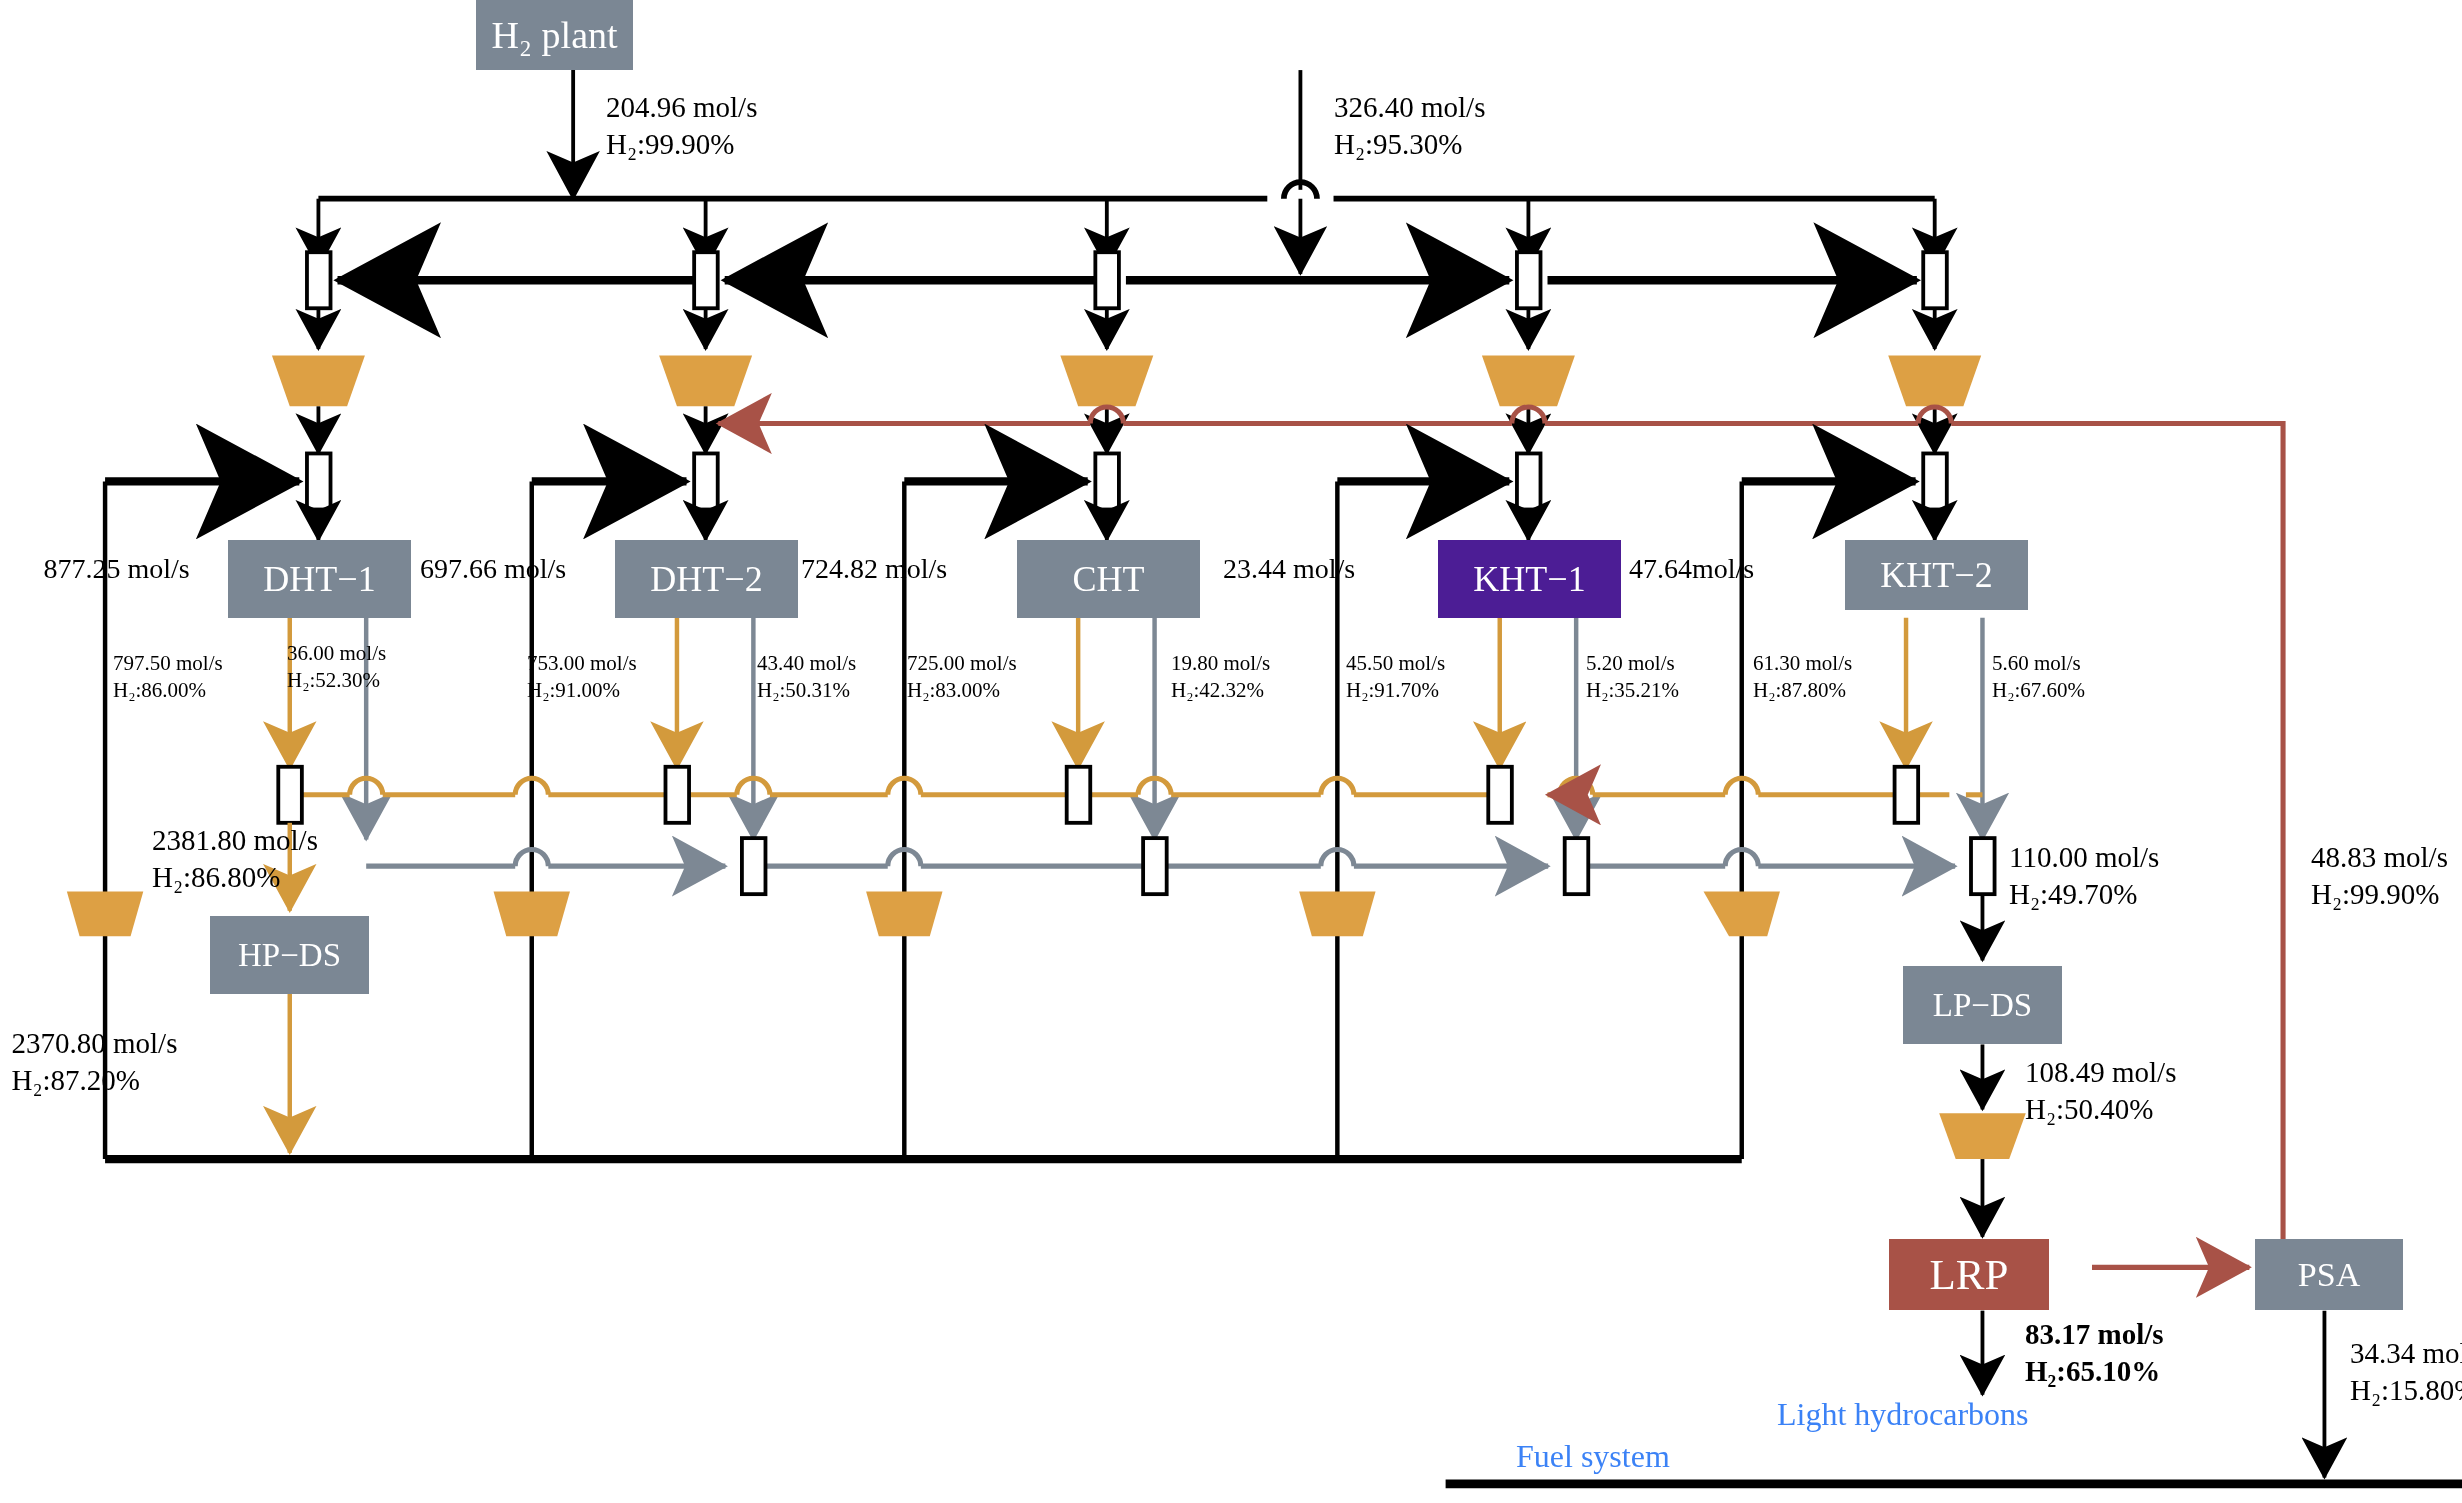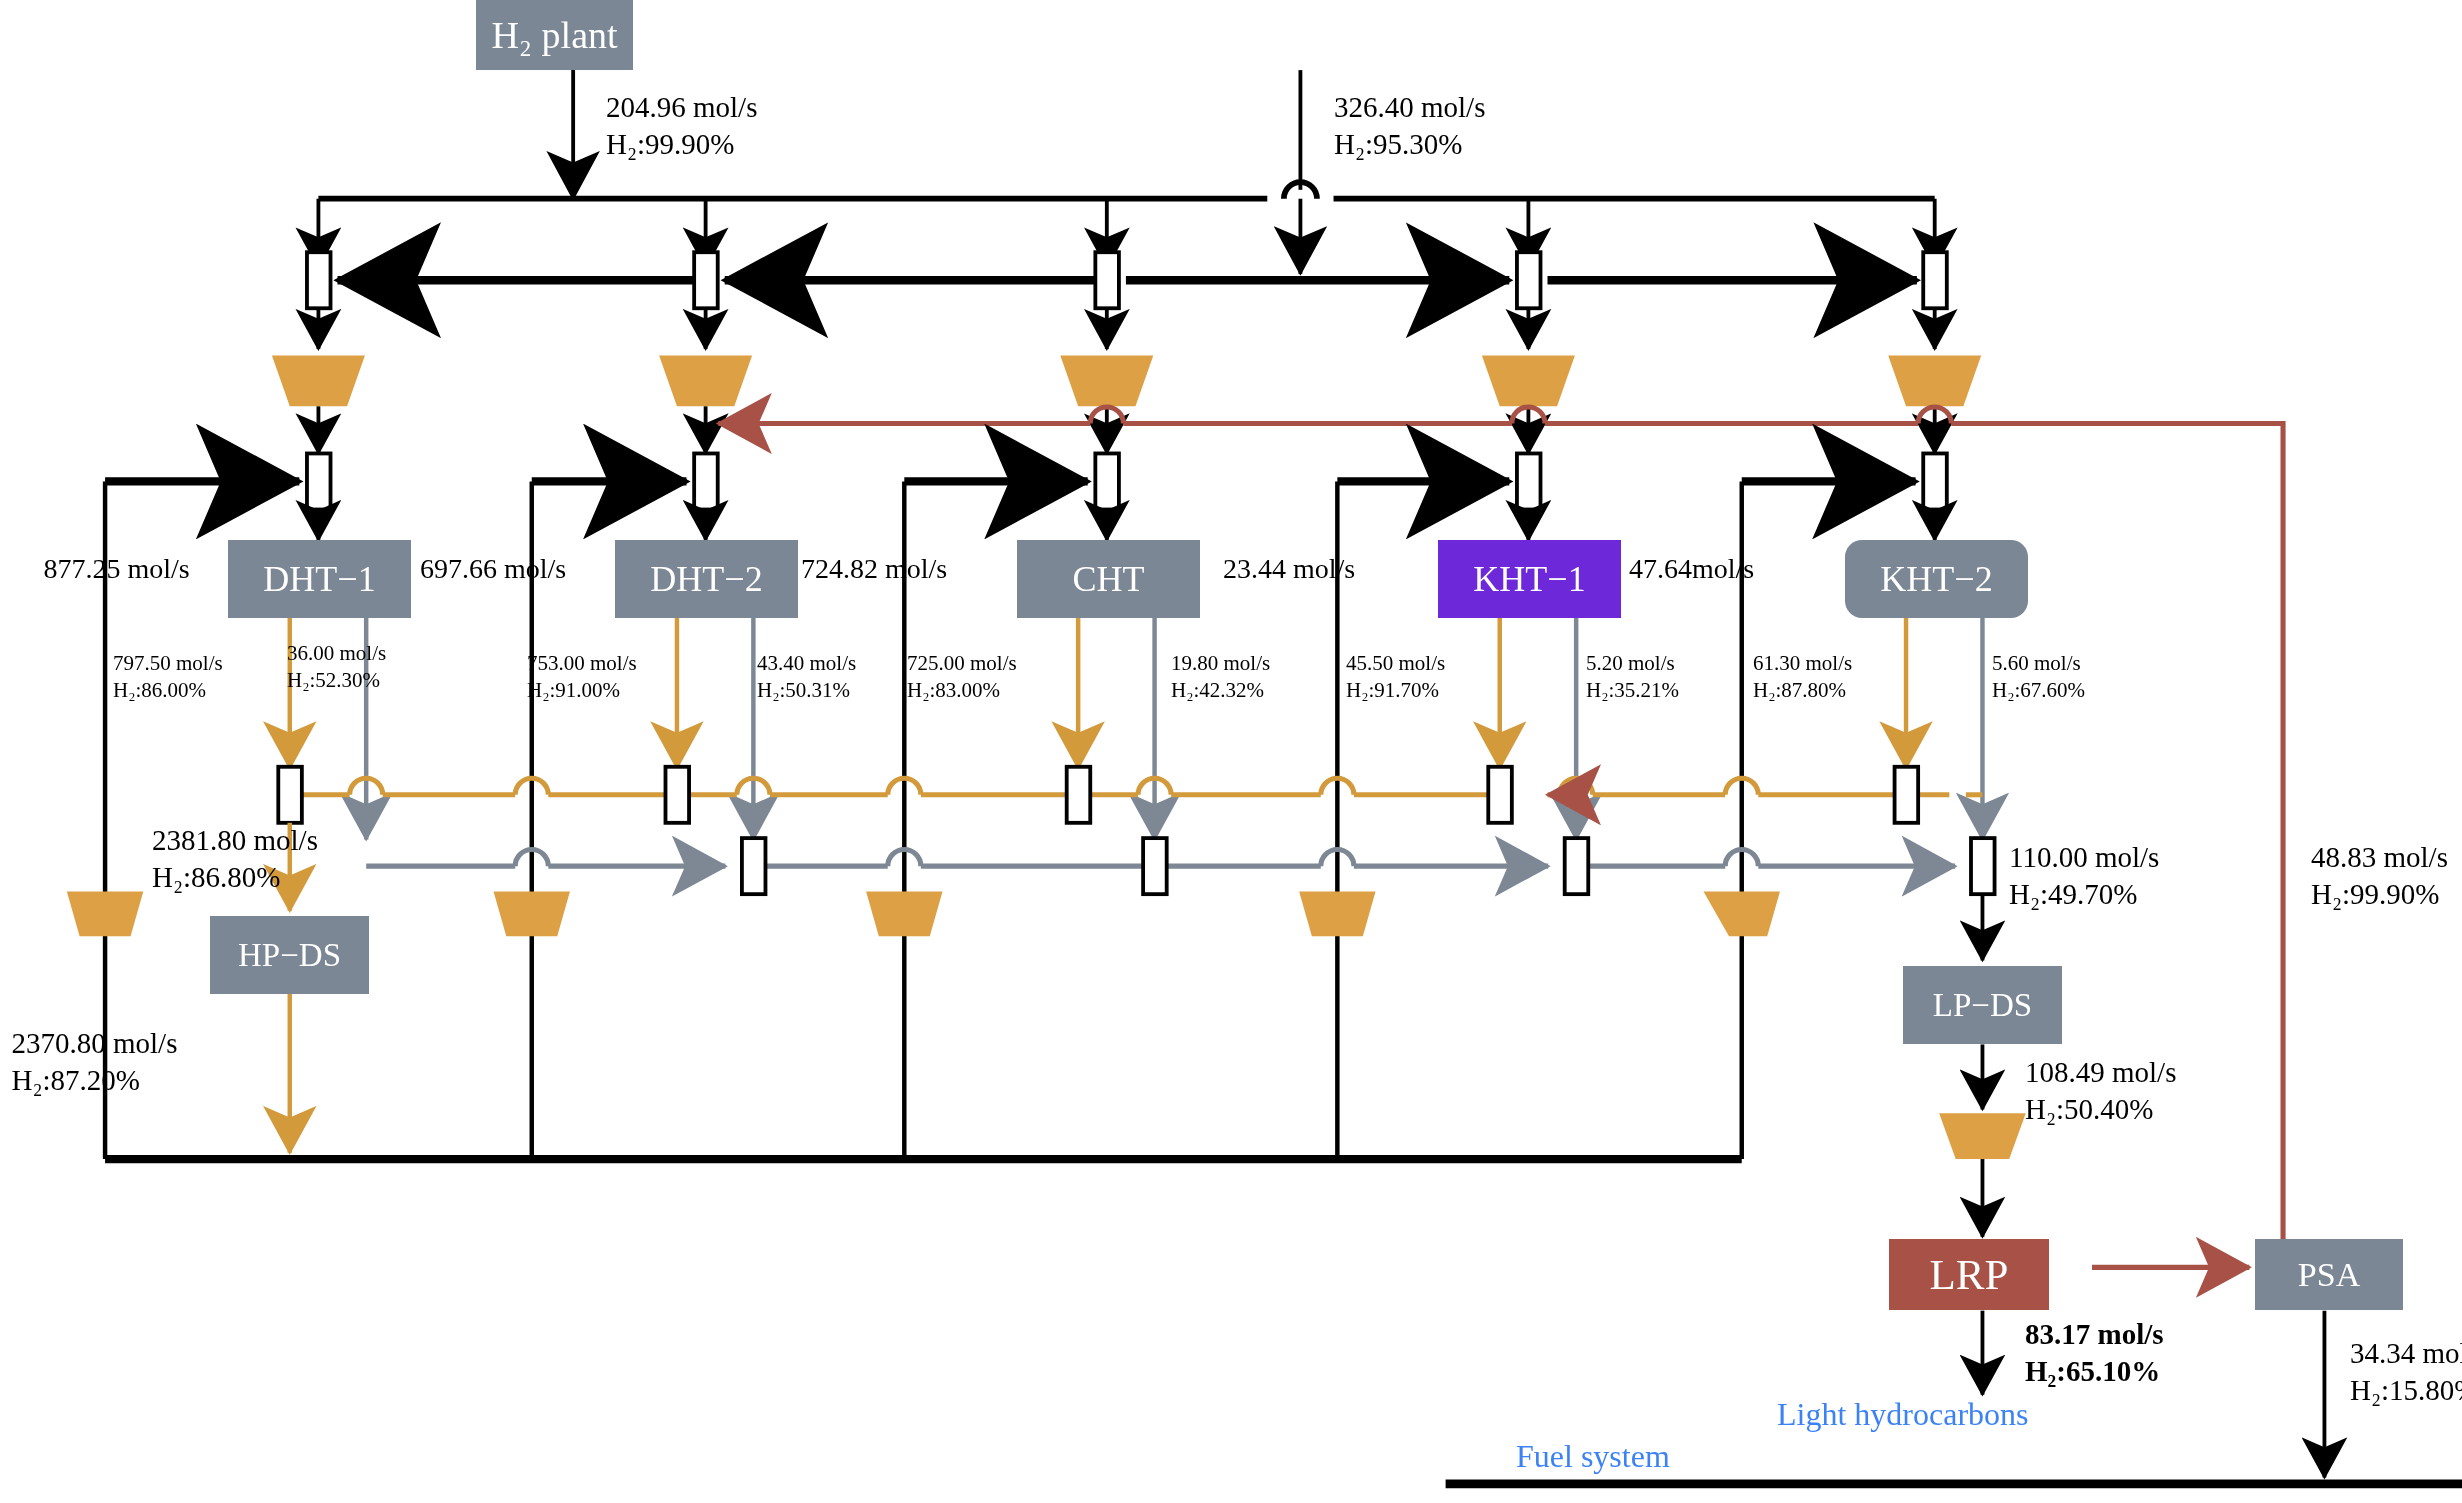--- a/index.html
+++ b/index.html
@@ -270,25 +270,25 @@
   </div>
 
   <div class="unit-label" style="left:615px;top:540px;width:183px;height:78px;background:#7b8794;font-size:36px;">
     <span>DHT−2</span>
   </div>
 
   <div class="unit-label" style="left:1017px;top:540px;width:183px;height:78px;background:#7b8794;font-size:36px;">
     <span>CHT</span>
   </div>
 
-  <div class="unit-label" style="left:1438px;top:540px;width:183px;height:78px;background:#6d28d9;font-size:36px;">
+  <div class="unit-label" style="left:1438px;top:540px;width:183px;height:78px;background:#4c1d95;font-size:36px;">
     <span>KHT−1</span>
   </div>
 
-  <div class="unit-label" style="left:1845px;top:540px;width:183px;height:78px;background:#7b8794;font-size:36px;border-radius:17px;">
+  <div class="unit-label" style="left:1845px;top:540px;width:183px;height:70px;background:#7b8794;font-size:36px;">
     <span>KHT−2</span>
   </div>
 
   <div class="unit-label" style="left:210px;top:916px;width:159px;height:78px;background:#7b8794;font-size:33px;">
     <span>HP−DS</span>
   </div>
 
   <div class="unit-label" style="left:1903px;top:966px;width:159px;height:78px;background:#7b8794;font-size:33px;">
     <span>LP−DS</span>
   </div>

